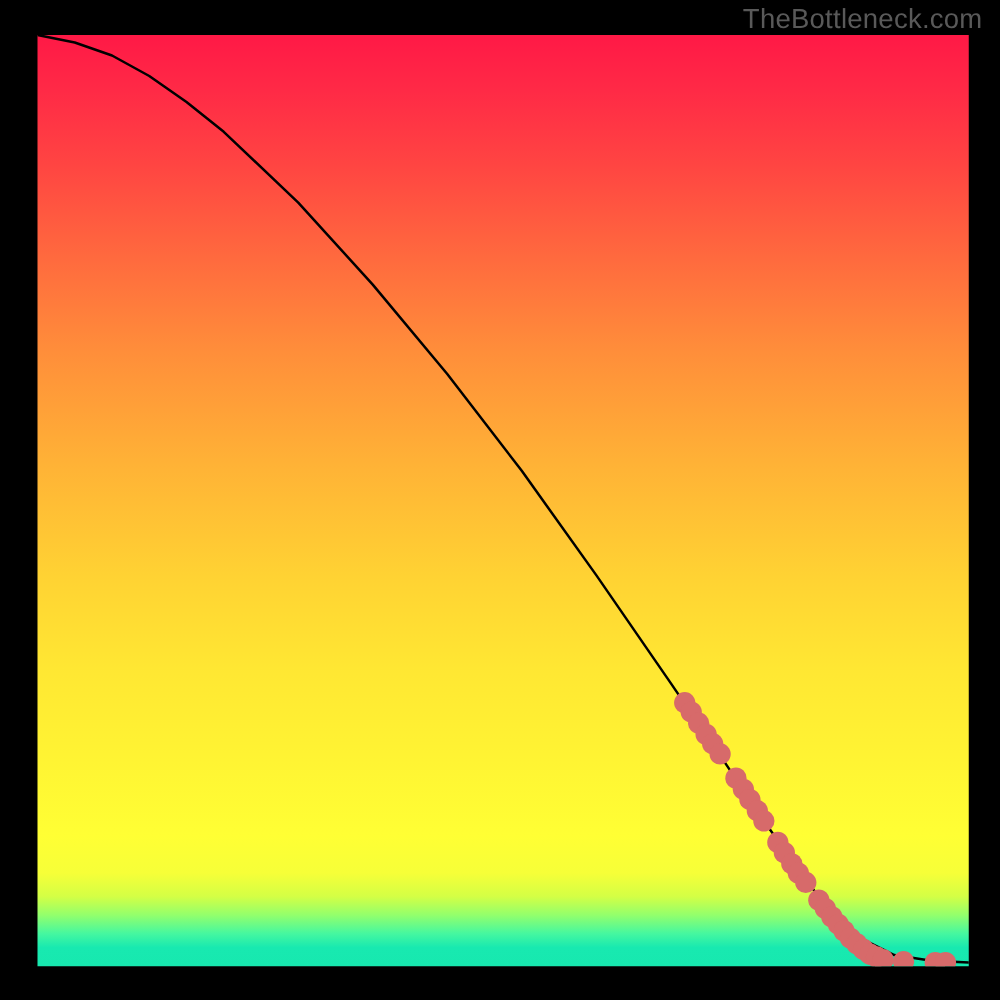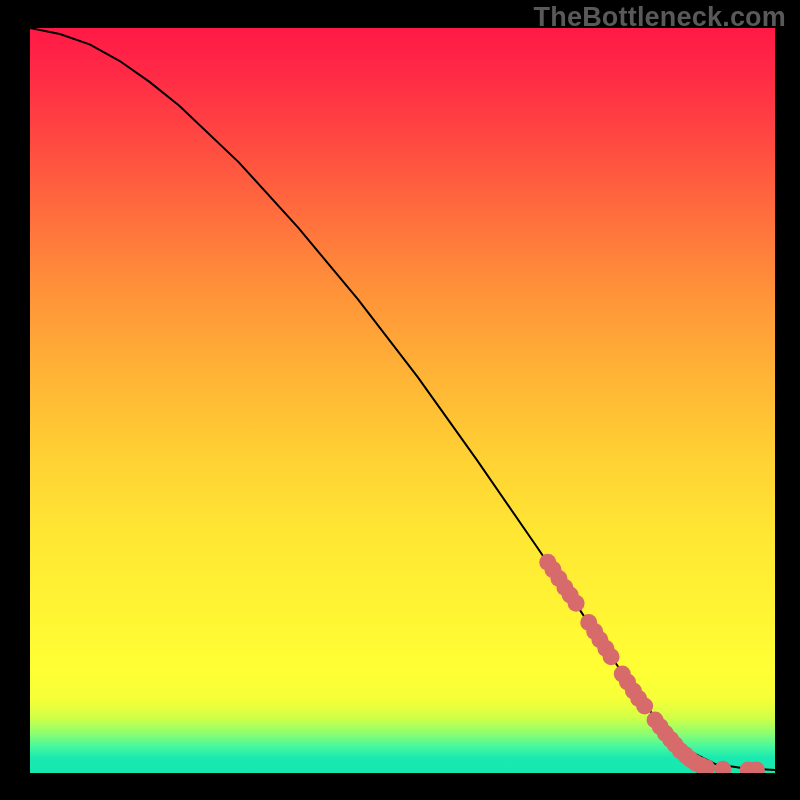--- a/index.html
+++ b/index.html
@@ -15,22 +15,22 @@
     position: relative;
     width: 800px;
     height: 800px;
     background: #000;
   }
   .watermark {
     position: absolute;
     top: 2px;
     right: 14px;
     color: #595959;
-    font-size: 27px;
-    font-weight: 700;
+    font-size: 22px;
+    font-weight: 400;
     letter-spacing: 0.2px;
   }
   .plot-area {
     position: absolute;
     left: 30px;
     top: 28px;
     width: 745px;
     height: 745px;
     
     background: linear-gradient(to bottom,

